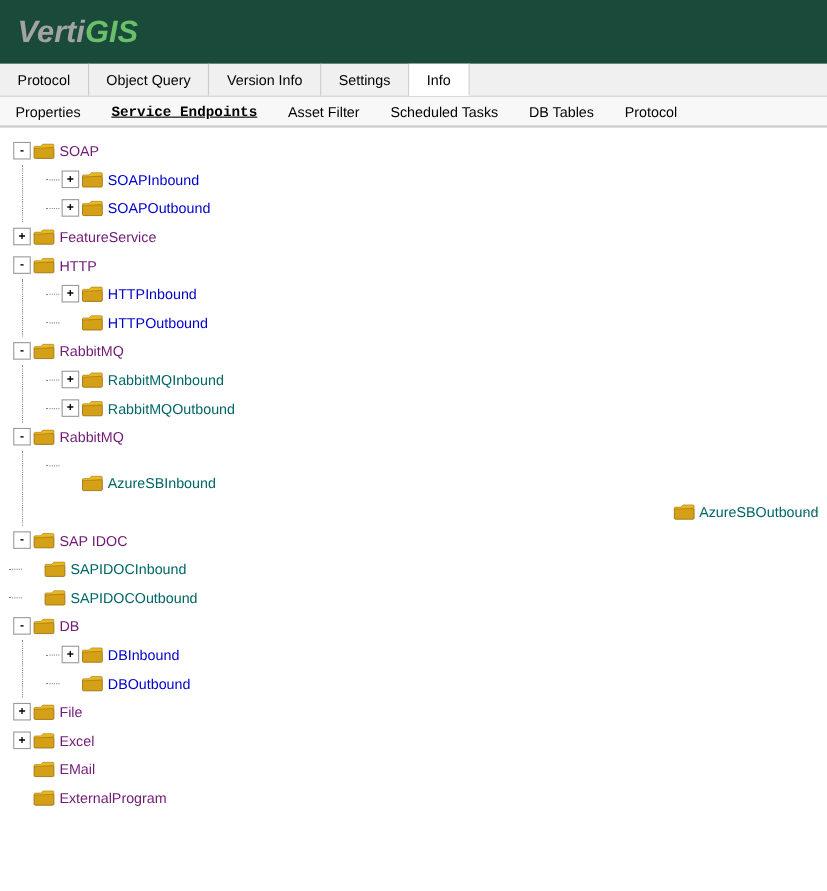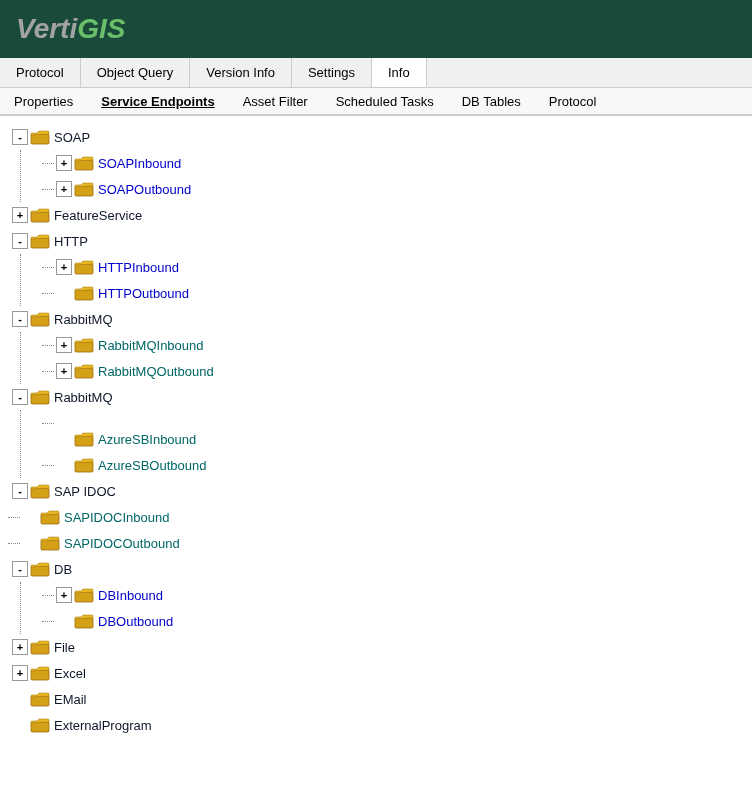--- a/index.html
+++ b/index.html
@@ -53,20 +53,21 @@
       padding: 0 14px;
       display: flex;
       align-items: center;
       cursor: pointer;
       font-size: 13px;
       color: #000;
     }
     .sub-tab.active {
       font-weight: bold;
       text-decoration: underline;
+      font-family: Liberation Mono, monospace;
     }
 
     
     #tree-area {
       padding: 8px 8px;
       overflow-y: auto;
       height: calc(810px - 58px - 30px - 28px);
     }
 
     
@@ -108,21 +109,21 @@
       height: 16px;
       display: inline-flex;
       align-items: center;
       margin-right: 4px;
       flex-shrink: 0;
     }
     .folder-icon svg { width: 20px; height: 16px; }
 
     .node-label {
       font-size: 13px;
-      color: #0f172a;
+      color: #701a75;
     }
     .node-label.blue { color: #0000cc; }
     .node-label.teal { color: #006666; }
   </style>
 </head>
 <body>
 
 <div id="header">
   <div>
     <span id="logo-text">
@@ -339,21 +340,21 @@
                 <span class="folder-icon">
                   <svg viewBox="0 0 20 16" xmlns="http://www.w3.org/2000/svg">
     <rect x="1" y="5" width="18" height="10" rx="1" fill="#d4a017" stroke="#a07010" stroke-width="0.8"></rect>
     <path d="M1 6 L1 5 Q1 4 2 4 L7 4 L9 2 L18 2 Q19 2 19 3 L19 5 Z" fill="#e8b820" stroke="#a07010" stroke-width="0.5"></path>
   </svg>
                 </span>
                 <span class="node-label teal">AzureSBInbound</span>
               </div>
             </div>
           </div>
-          <div style="display:flex; flex-direction:row; align-items:flex-start;">
+          <div style="display:flex; flex-direction:column; align-items:flex-end;">
             <div style="width:12px; flex-shrink:0; display:flex; align-items:flex-start; position:relative;">
               <div style="position:absolute; top:13px; left:0; width:12px; border-top:1px dotted #888;"></div>
             </div>
             <div style="flex:1;">
               <div class="tree-row" style="padding-left:2px;">
                 <div class="toggle-placeholder"></div>
                 <span class="folder-icon">
                   <svg viewBox="0 0 20 16" xmlns="http://www.w3.org/2000/svg">
     <rect x="1" y="5" width="18" height="10" rx="1" fill="#d4a017" stroke="#a07010" stroke-width="0.8"></rect>
     <path d="M1 6 L1 5 Q1 4 2 4 L7 4 L9 2 L18 2 Q19 2 19 3 L19 5 Z" fill="#e8b820" stroke="#a07010" stroke-width="0.5"></path>

